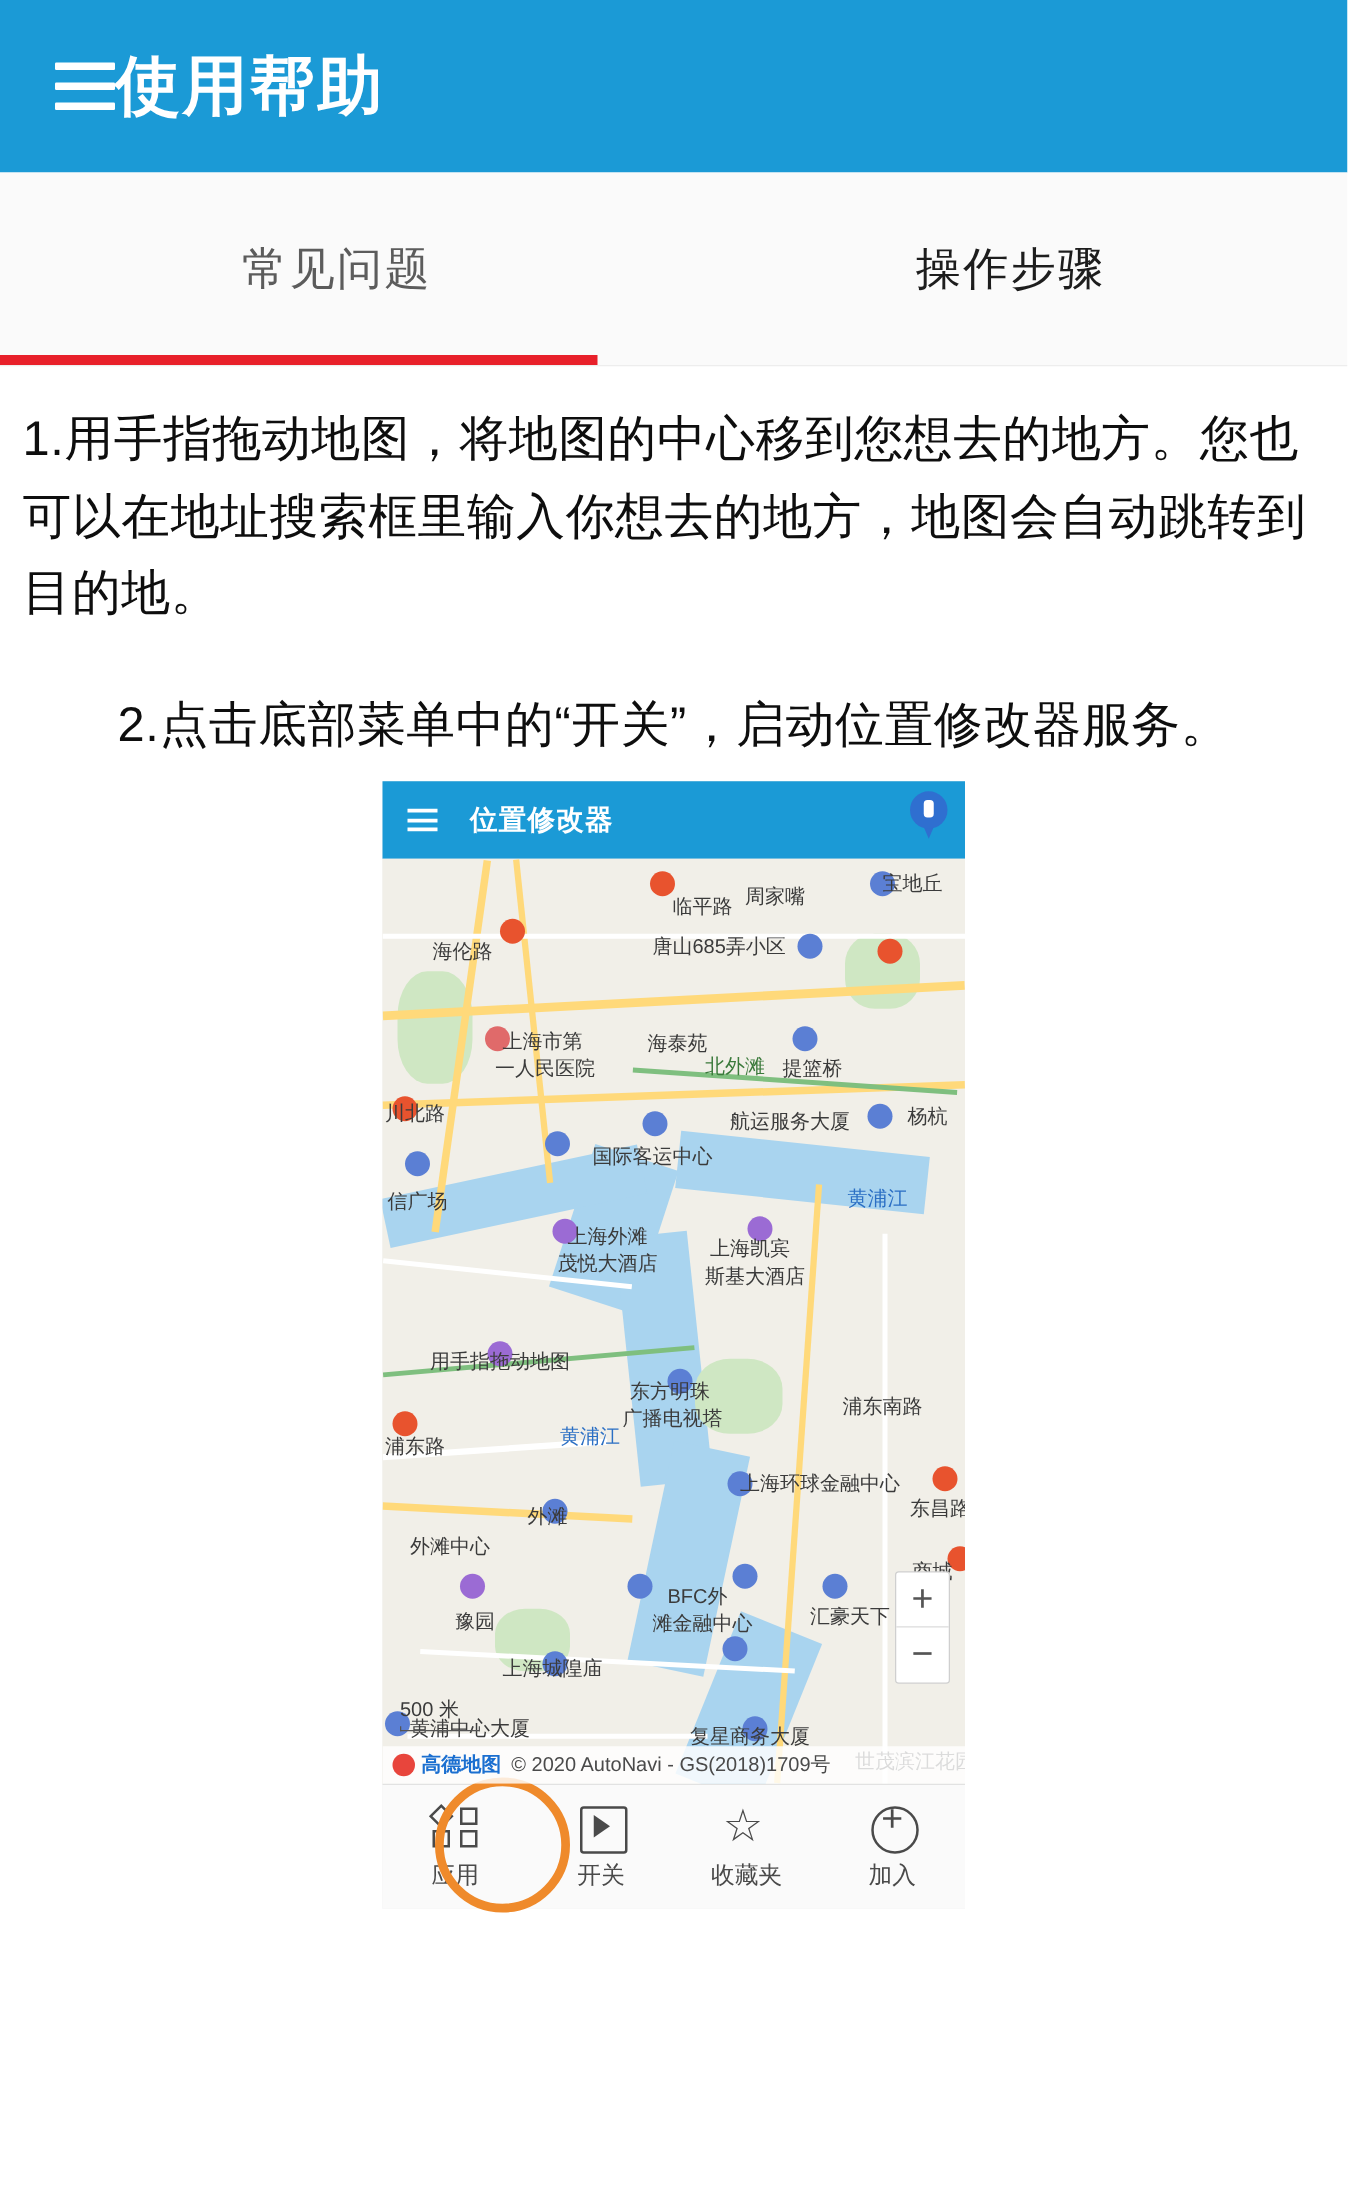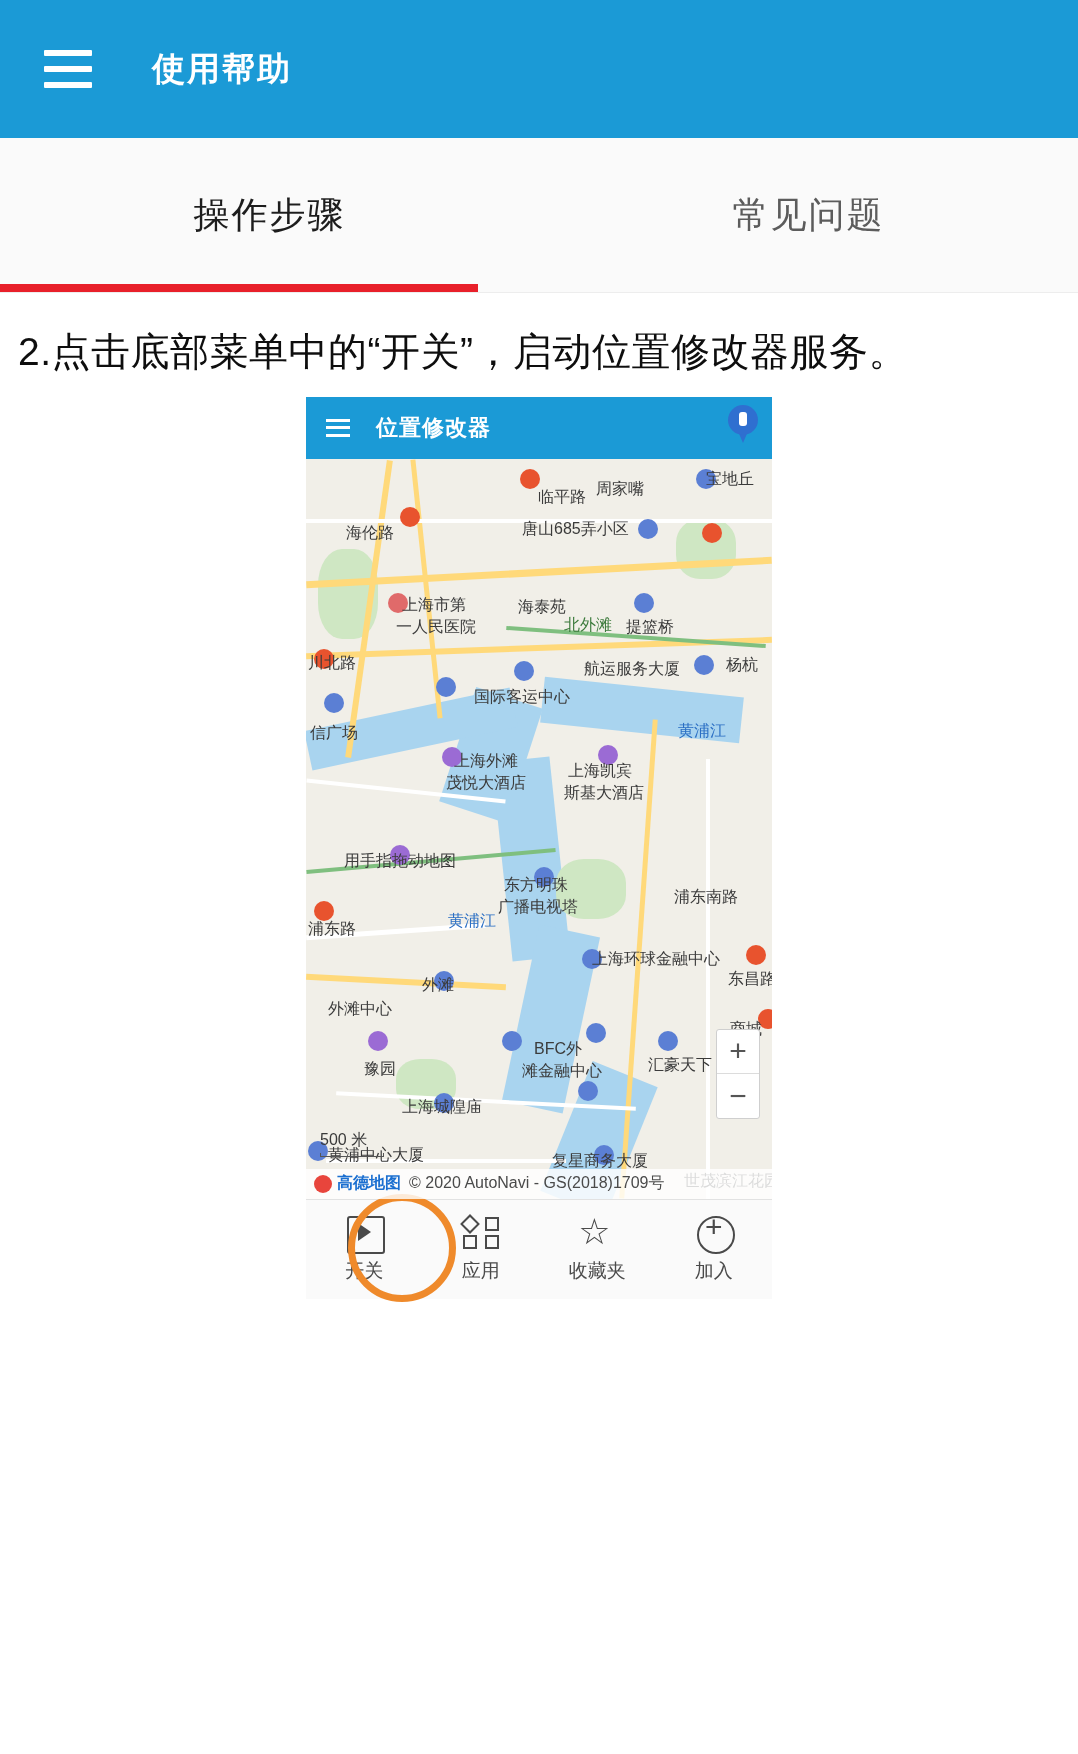--- a/index.html
+++ b/index.html
@@ -18,23 +18,22 @@
     padding-left: 44px;
   }
   .hamburger {
     width: 48px; height: 38px;
     display: flex; flex-direction: column; justify-content: space-between;
     cursor: pointer;
   }
   .hamburger span { display: block; height: 6px; background: #ffffff; border-radius: 1px; }
   .appbar-title {
     color: #ffffff;
-    font-size: 33px;
+    font-size: 52px;
     font-weight: bold;
-    margin-left: 60px;
     letter-spacing: 2px;
   }
   
   .tabs {
     height: 155px;
     background: #fafafa;
     display: flex;
     position: relative;
     border-bottom: 1px solid #ededed;
   }
@@ -224,26 +223,27 @@
 <div class="appbar">
   <div class="hamburger">
     <span></span>
       <span></span>
       <span></span>
   </div>
   <div class="appbar-title">使用帮助</div>
 </div>
 
 <div class="tabs">
+  <div class="tab">常见问题</div>
   <div class="tab active">操作步骤</div>
-  <div class="tab">常见问题</div>
   <div class="tab-underline"></div>
 </div>
 
 <div class="content">
+  <div class="step">1.用手指拖动地图，将地图的中心移到您想去的地方。您也可以在地址搜索框里输入你想去的地方，地图会自动跳转到目的地。</div>
   <div class="step">2.点击底部菜单中的“开关”，启动位置修改器服务。</div>
 
   <div class="shot">
 
     <div class="shot-bar">
       <div class="shot-ham">
         <span></span>
           <span></span>
           <span></span>
       </div>
@@ -367,33 +367,33 @@
 
       <div class="attrib">
         <span class="logo"></span>
         <span class="amap">高德地图</span>
         <span>© 2020 AutoNavi - GS(2018)1709号</span>
       </div>
     </div>
 
     <div class="shot-nav">
       <div class="nav-item">
-        <span class="nav-ico ico-play"></span>
-        <span>开关</span>
-      </div>
-      <div class="nav-item">
         <span class="nav-ico ico-apps">
             <i></i>
             <i></i>
             <i></i>
             <i></i>
           </span>
         <span>应用</span>
       </div>
       <div class="nav-item">
+        <span class="nav-ico ico-play"></span>
+        <span>开关</span>
+      </div>
+      <div class="nav-item">
         <span class="nav-ico ico-star">☆</span>
         <span>收藏夹</span>
       </div>
       <div class="nav-item">
         <span class="nav-ico ico-plus"></span>
         <span>加入</span>
       </div>
       <div class="highlight-ring"></div>
     </div>
 

